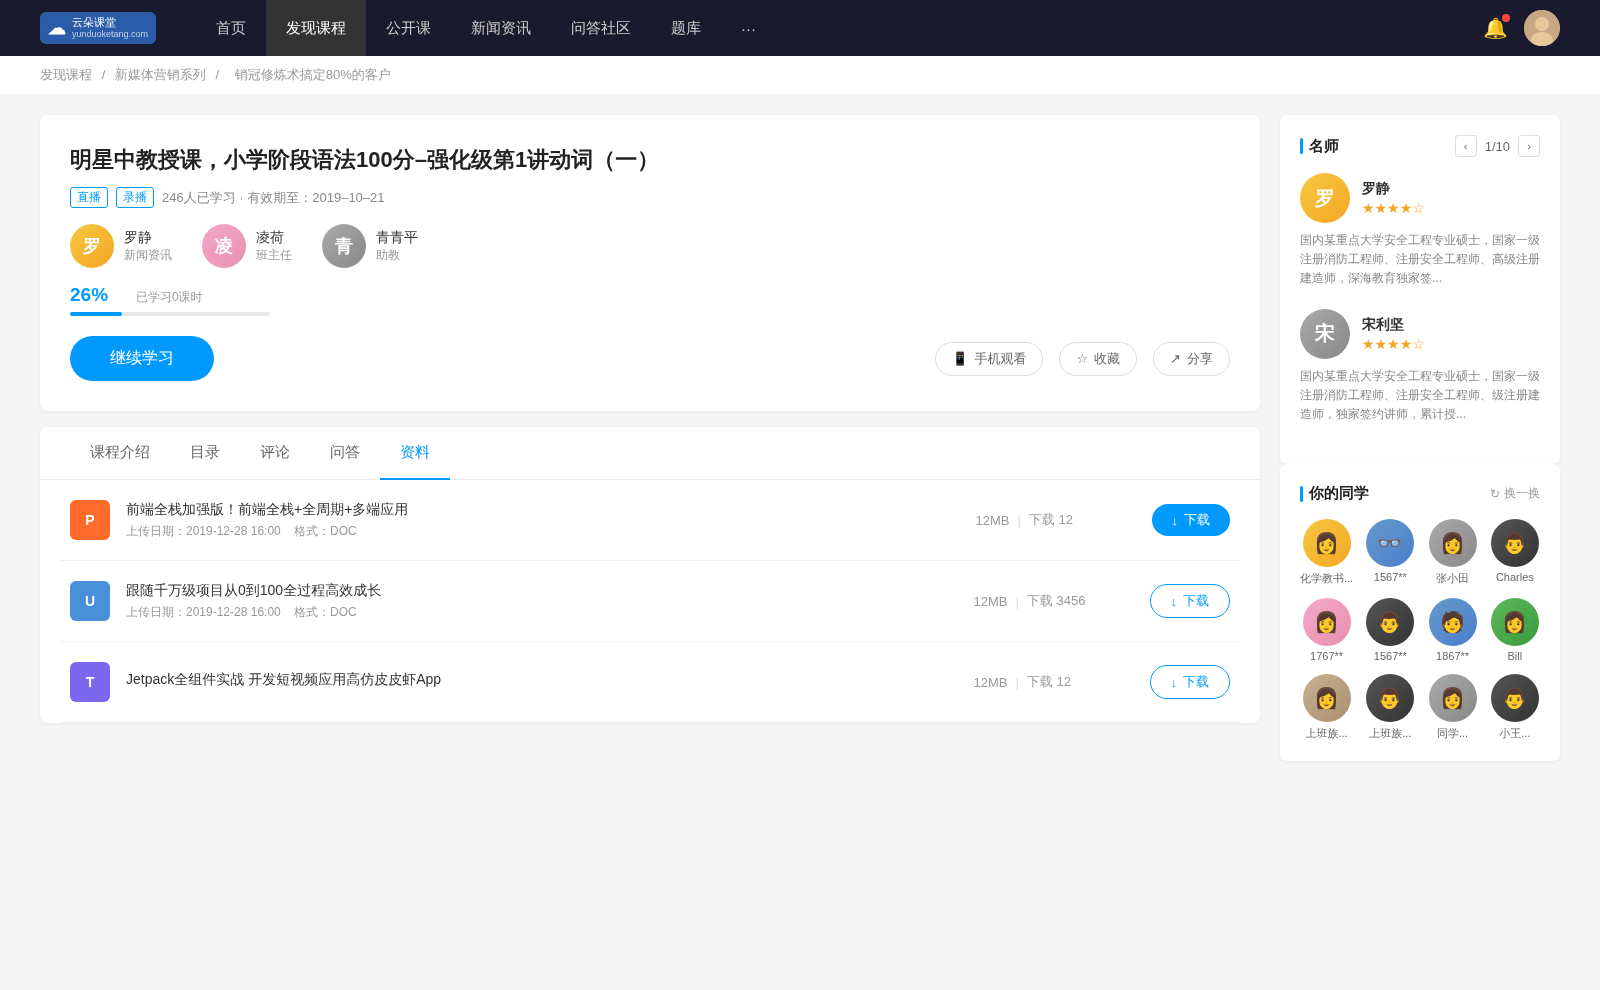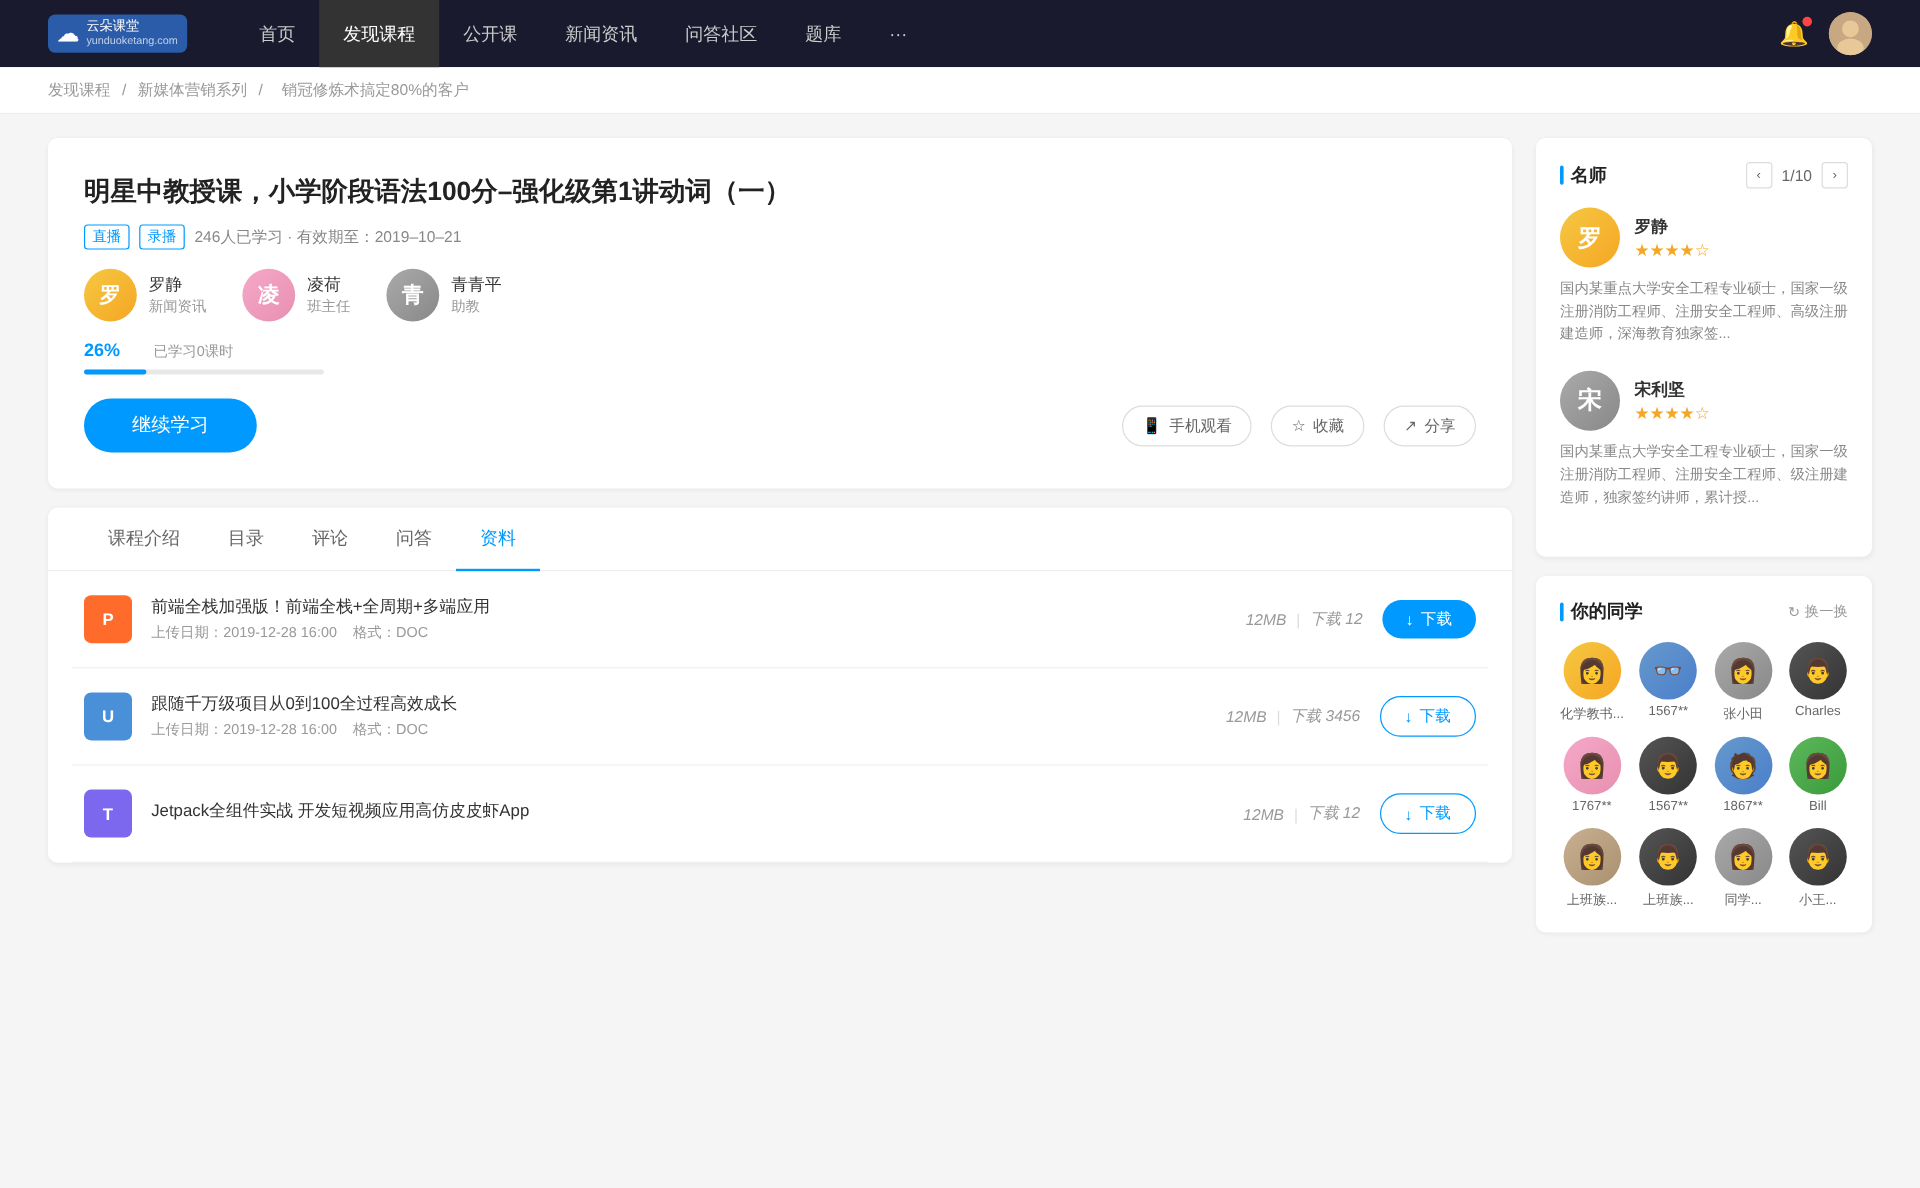--- a/index.html
+++ b/index.html
@@ -34,21 +34,21 @@
     .course-title { font-size: 22px; font-weight: bold; color: #222; margin-bottom: 12px; }
     .tags { display: flex; gap: 8px; align-items: center; margin-bottom: 16px; }
     .tag { border: 1px solid #0099ff; color: #0099ff; border-radius: 3px; padding: 1px 6px; font-size: 12px; }
     .course-meta { color: #888; font-size: 13px; }
     .instructors { display: flex; gap: 30px; margin: 16px 0; }
     .instructor { display: flex; align-items: center; gap: 10px; }
     .avatar-placeholder { width: 44px; height: 44px; border-radius: 50%; display: flex; align-items: center; justify-content: center; font-size: 18px; font-weight: bold; color: #fff; }
     .instructor-name { font-size: 14px; font-weight: 500; }
     .instructor-role { font-size: 12px; color: #999; }
     .progress-section { margin: 16px 0; }
-    .progress-label { color: #0099ff; font-size: 15px; font-weight: bold; margin-bottom: 4px; }
+    .progress-label { color: #0099ff; font-size: 19px; font-weight: bold; margin-bottom: 4px; }
     .progress-sub { color: #999; font-size: 12px; margin-left: 24px; }
     .progress-bar-bg { background: #e8e8e8; height: 4px; border-radius: 2px; width: 200px; margin-top: 6px; }
     .progress-bar-fill { background: #0099ff; height: 4px; border-radius: 2px; }
     .actions { display: flex; align-items: center; justify-content: space-between; margin-top: 20px; }
     .btn-continue { background: #0099ff; color: #fff; border: none; border-radius: 24px; padding: 12px 40px; font-size: 16px; cursor: pointer; font-weight: 500; }
     .action-btns { display: flex; gap: 16px; }
     .action-btn { display: flex; align-items: center; gap: 6px; color: #666; cursor: pointer; font-size: 13px; border: 1px solid #ddd; border-radius: 20px; padding: 7px 16px; background: #fff; }
 
     
     .tabs-card { background: #fff; border-radius: 8px; box-shadow: 0 1px 4px rgba(0,0,0,0.06); }
@@ -57,27 +57,27 @@
     .tab.active { color: #0099ff; border-bottom-color: #0099ff; font-weight: 500; }
     .resources-list { padding: 0 20px; }
     .resource-item { display: flex; align-items: center; padding: 20px 10px; border-bottom: 1px solid #f0f0f0; gap: 16px; }
     .resource-icon { width: 40px; height: 40px; border-radius: 6px; display: flex; align-items: center; justify-content: center; color: #fff; font-size: 14px; font-weight: bold; flex-shrink: 0; }
     .icon-p { background: #ff6b2b; }
     .icon-u { background: #4a90d9; }
     .icon-t { background: #7b68ee; }
     .resource-info { flex: 1; }
     .resource-title { font-size: 14px; font-weight: 500; color: #333; margin-bottom: 4px; }
     .resource-meta { font-size: 12px; color: #999; }
-    .resource-stats { display: flex; align-items: center; gap: 8px; color: #999; font-size: 13px; min-width: 160px; justify-content: flex-end; font-style: italic; }
+    .resource-stats { display: flex; align-items: center; gap: 8px; color: #999; font-size: 13px; min-width: 160px; justify-content: flex-start; }
     .stat-divider { color: #ddd; }
     .btn-download { border: 1px solid #0099ff; color: #0099ff; background: #fff; border-radius: 20px; padding: 7px 20px; cursor: pointer; font-size: 13px; display: flex; align-items: center; gap: 6px; }
     .btn-download-filled { background: #0099ff; color: #fff; border: none; border-radius: 20px; padding: 7px 20px; cursor: pointer; font-size: 13px; display: flex; align-items: center; gap: 6px; }
 
     
-    .right-panel { width: 280px; flex-shrink: 0; display: flex; flex-direction: column; gap: 16px; }
+    .right-panel { width: 280px; flex-shrink: 0; display: flex; flex-direction: column; }
     .panel-card { background: #fff; border-radius: 8px; padding: 20px; box-shadow: 0 1px 4px rgba(0,0,0,0.06); }
     .panel-header { display: flex; align-items: center; justify-content: space-between; margin-bottom: 16px; }
     .panel-title { font-size: 15px; font-weight: bold; color: #222; display: flex; align-items: center; gap: 6px; }
     .panel-title-bar { width: 3px; height: 16px; background: #0099ff; border-radius: 2px; }
     .panel-nav { display: flex; align-items: center; gap: 8px; font-size: 13px; color: #666; }
     .panel-nav-btn { border: 1px solid #ddd; background: #fff; cursor: pointer; width: 22px; height: 22px; display: flex; align-items: center; justify-content: center; border-radius: 3px; font-size: 11px; color: #666; }
     .teacher-item { margin-bottom: 20px; }
     .teacher-header { display: flex; align-items: center; gap: 12px; margin-bottom: 8px; }
     .teacher-avatar { width: 50px; height: 50px; border-radius: 50%; overflow: hidden; background: #f0e0c8; flex-shrink: 0; }
     .teacher-name { font-size: 14px; font-weight: bold; }

